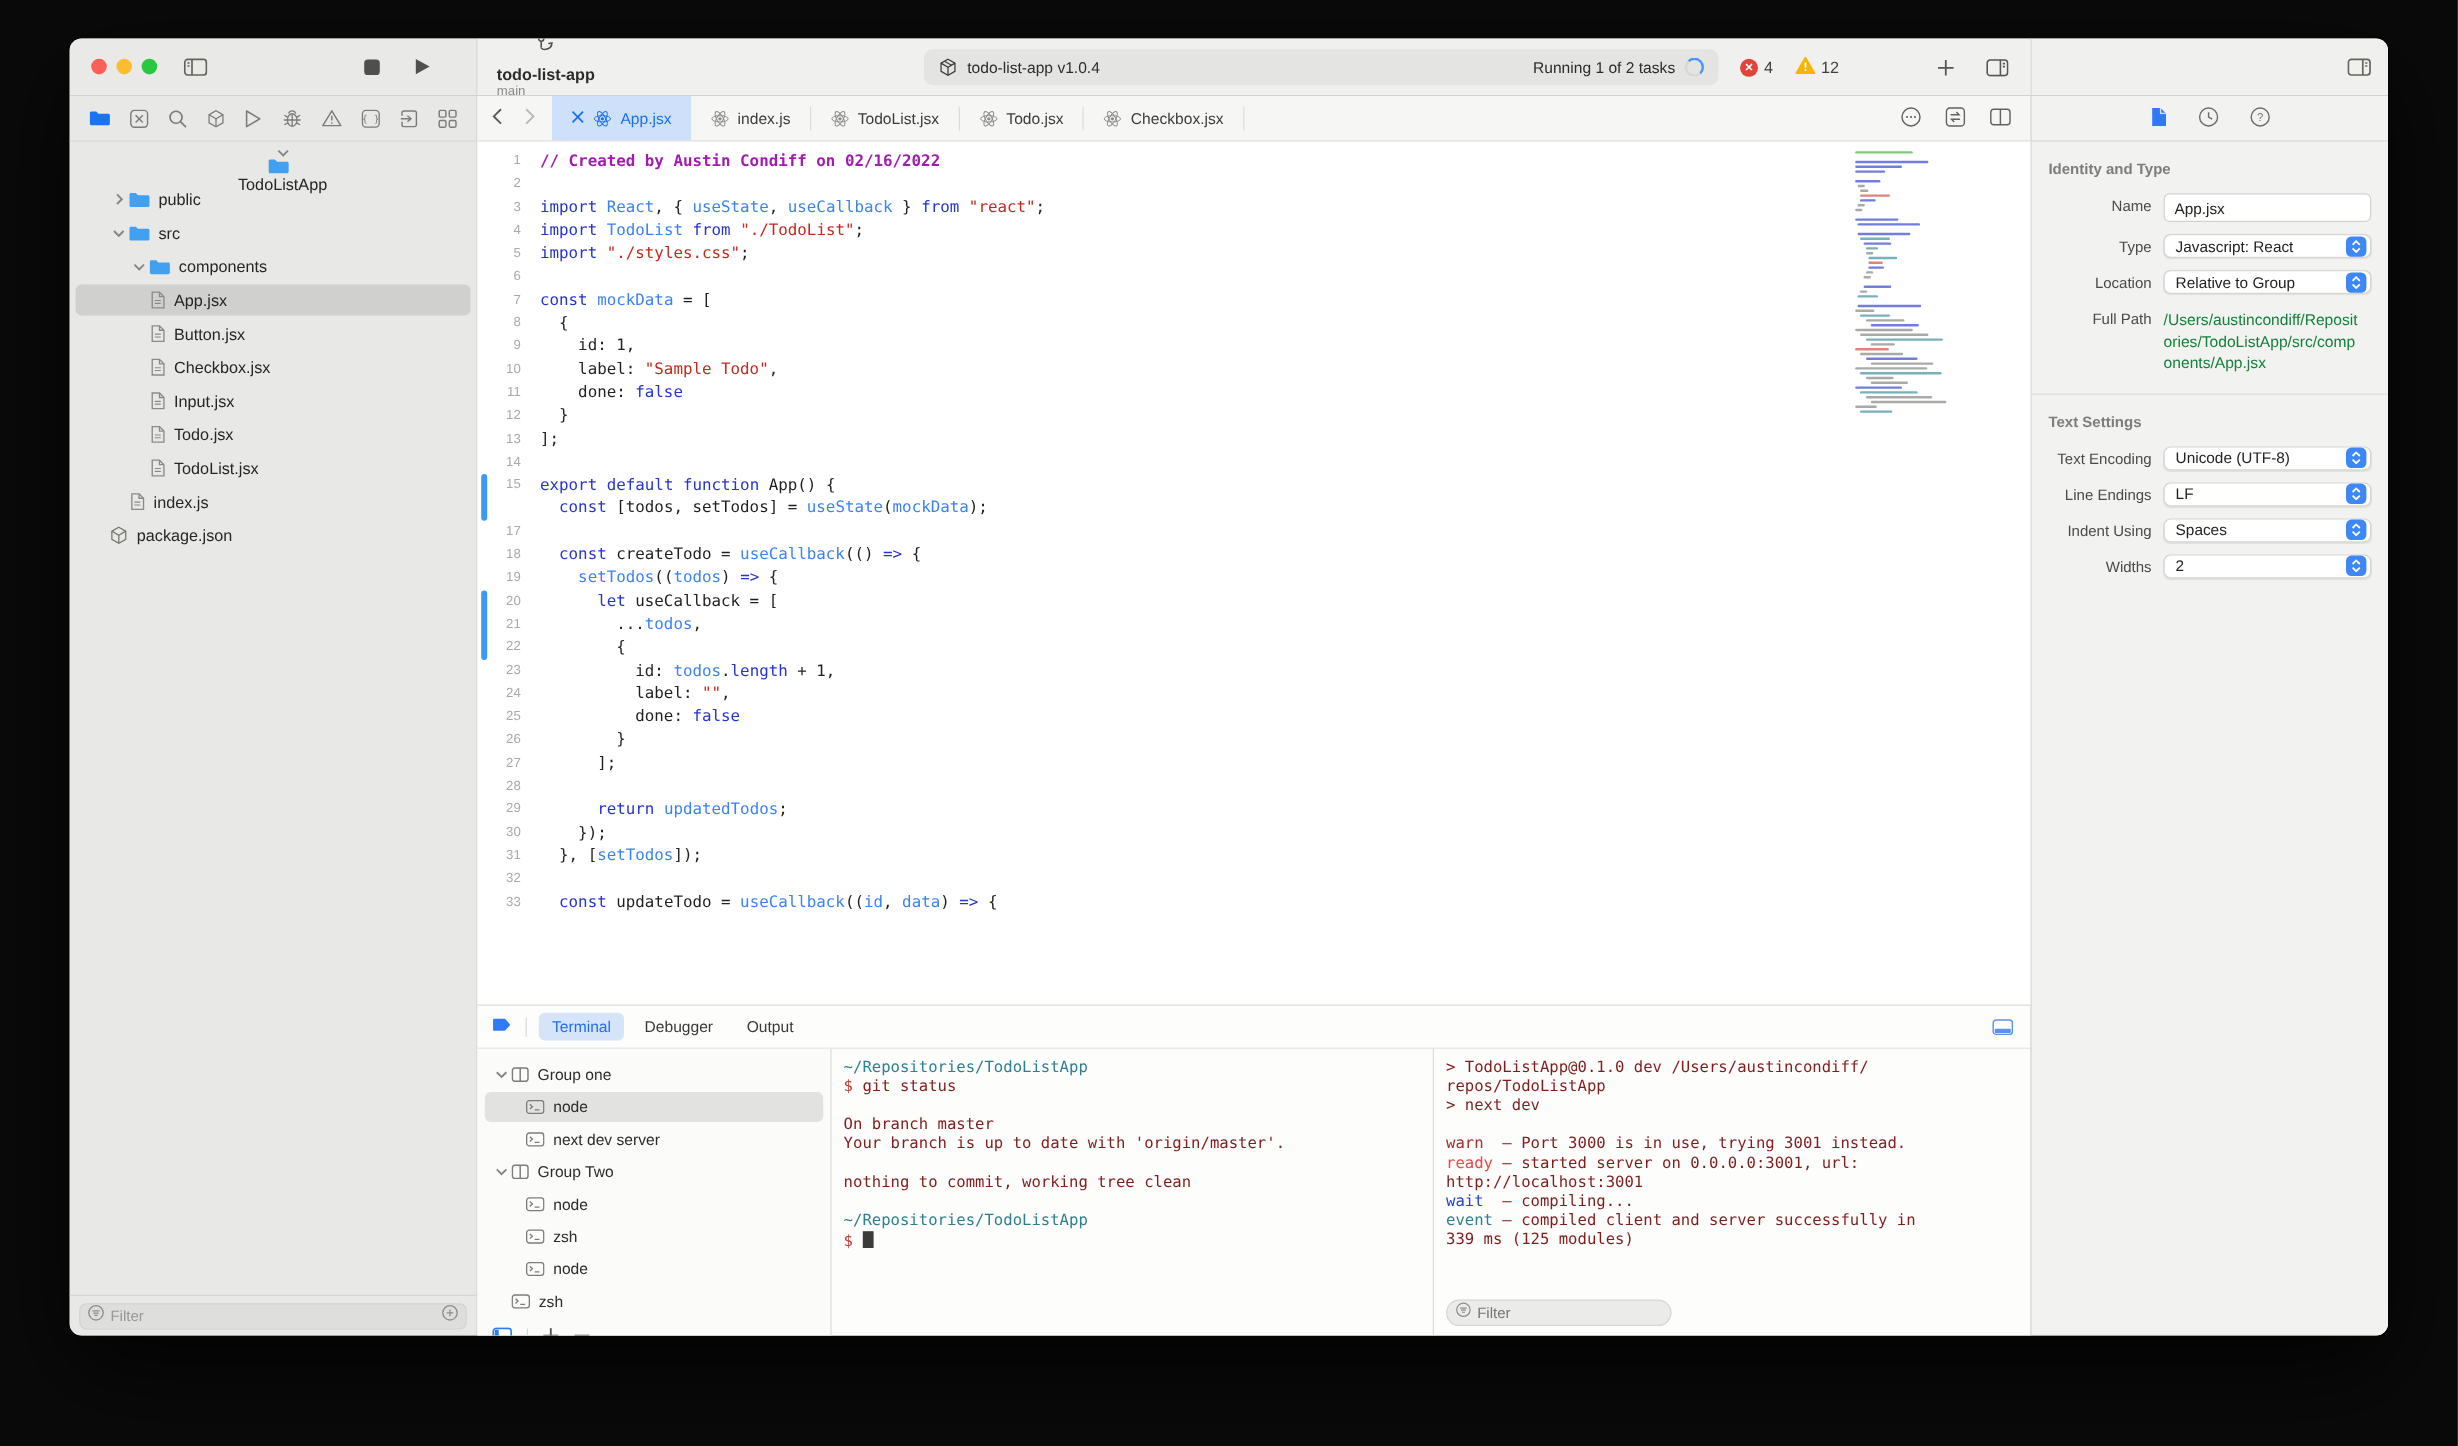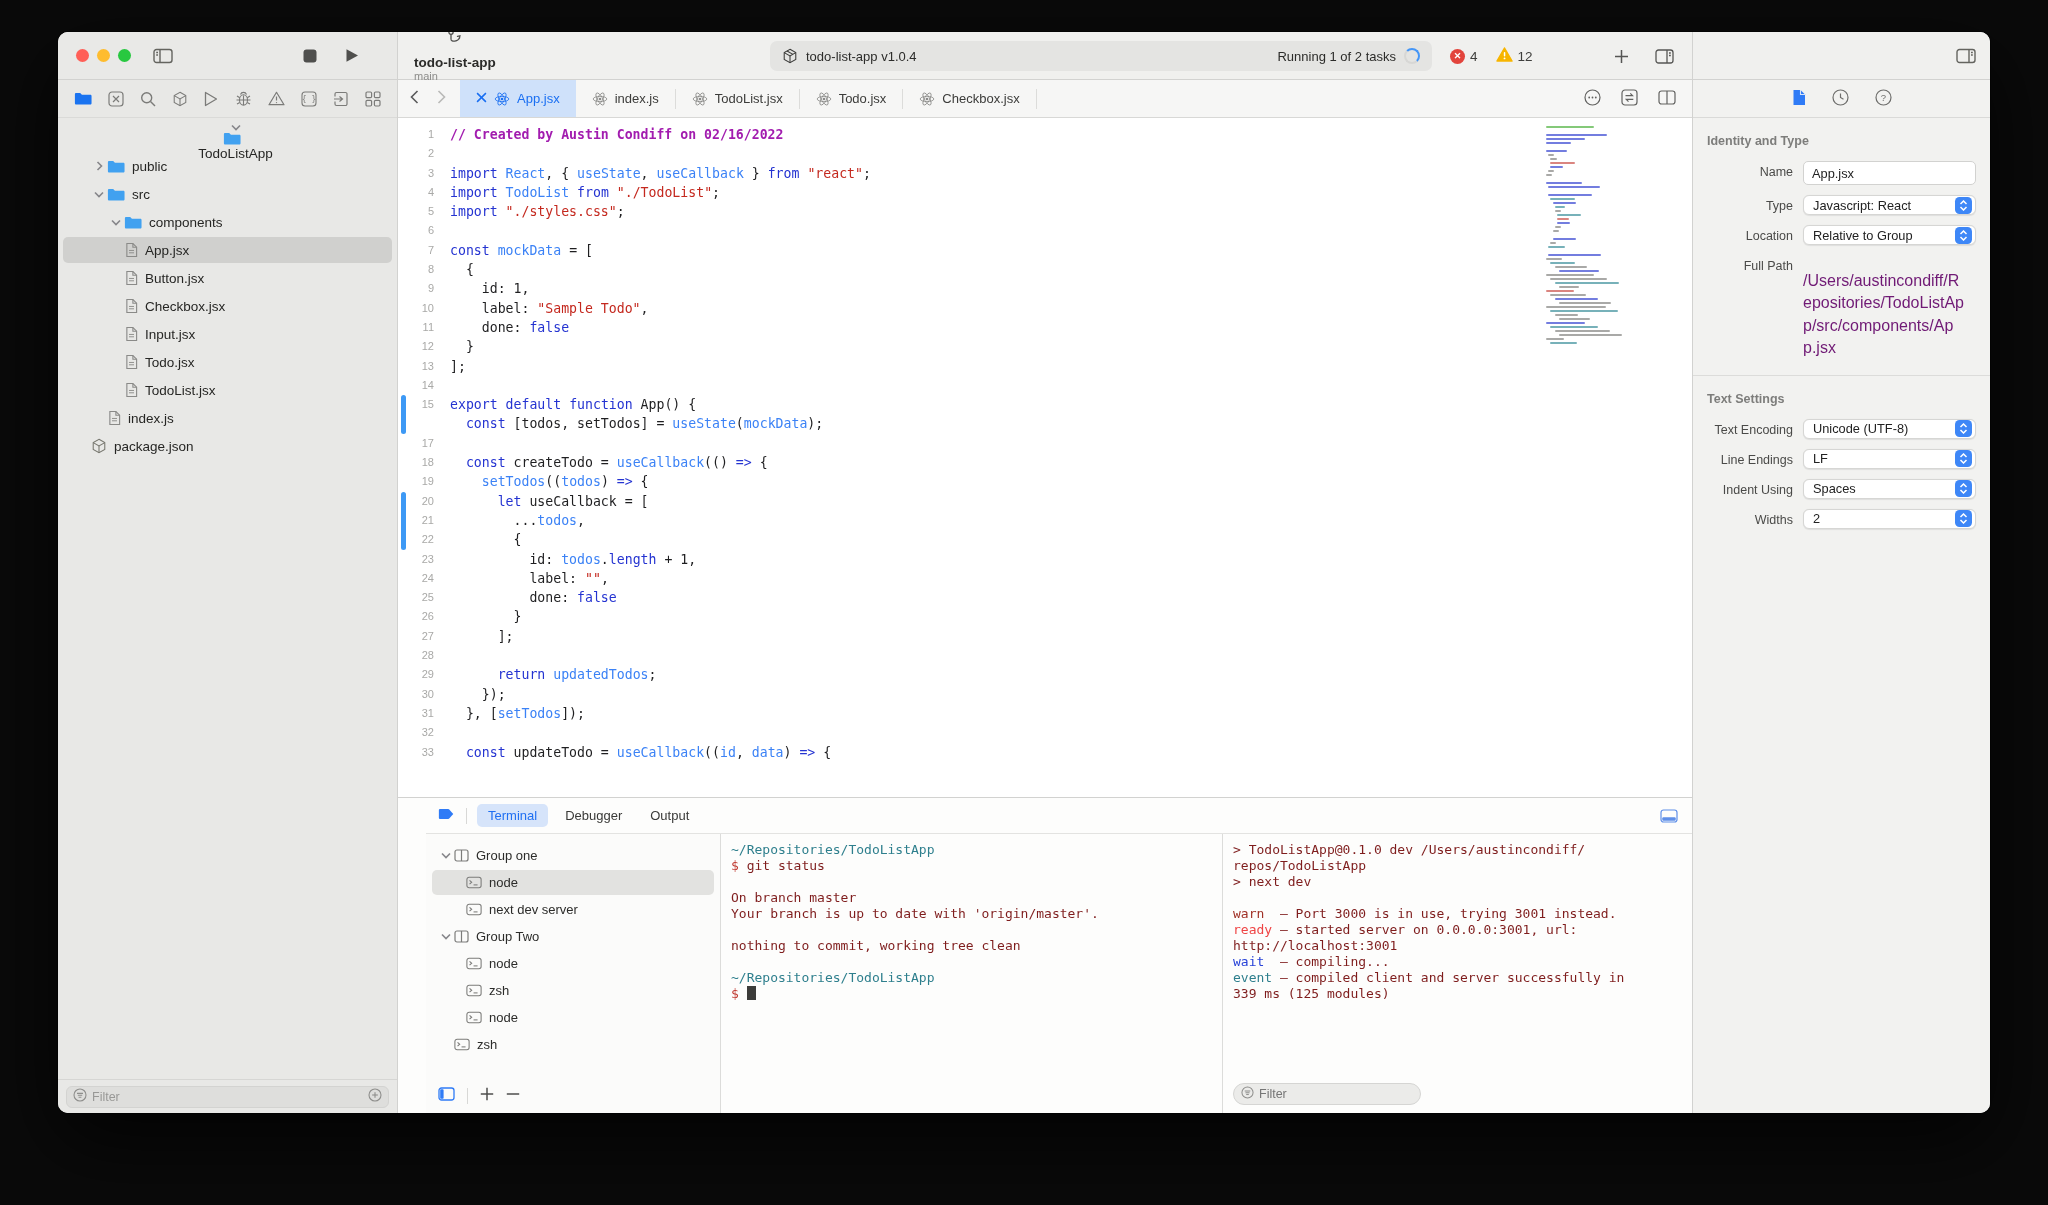--- a/index.html
+++ b/index.html
@@ -69,21 +69,21 @@
   .editor { flex:1; min-height:0; position:relative; background:#fff; overflow:hidden; padding-top:7px; }
   .code-line { display:flex; height:19.3px; line-height:19.3px; font-family:"DejaVu Sans Mono", monospace; font-size:13.2px; white-space:pre; }
   .gutter { width:52px; flex:none; text-align:right; padding-right:16px; font-size:11px; color:#a9a9a7; font-family:"Liberation Sans",sans-serif; }
   .code-text { color:#1f1f21; }
   .kw{ color:#2433d1; } .id{ color:#3b82f6; } .str{ color:#c4281e; } .com{ color:#a21caf;font-weight:bold; } .pl{ color:#1f1f21; }
   .change-bar { position:absolute; left:3px; width:5px; border-radius:2.5px; background:#3d99f5; }
   .minimap { position:absolute; top:8px; right:46px; width:100px; }
   .mm-line { height:2px; border-radius:1px; margin-bottom:2px; opacity:.85; }
 
   
-  .bottom-panel { flex:none; height:316px; border-top:1px solid #d2d2d0; display:flex; flex-direction:column; background:#fdfdfc;padding-left:28px; }
+  .bottom-panel { flex:none; height:276px; border-top:1px solid #d2d2d0; display:flex; flex-direction:column; background:#fdfdfc; }
   .panel-header { height:35px; flex:none; display:flex; align-items:center; padding:0 14px 0 12px; gap:10px; font-size:13px; }
   .vdiv { width:1px; height:16px; background:#d8d8d6; }
   .panel-tab { padding:4px 11px; border-radius:5px; color:#3a3a38; }
   .panel-tab.active { background:#d6e4fa; color:#1f6ff2; }
   .panel-header .right { margin-left:auto; display:flex; color:#6a6a68; }
   .panel-body { flex:1; min-height:0; display:flex; border-top:1px solid #e3e3e1; }
   .sessions-col { width:295px; flex:none; border-right:1px solid #dcdcda; display:flex; flex-direction:column; background:#fbfbfa; }
   .sessions { flex:1; padding-top:8px; font-size:13px; color:#2c2c2a; }
   .sess-row { height:27px; display:flex; align-items:center; position:relative; }
   .sess-row .rowbg { position:absolute; left:6px; right:6px; top:1px; bottom:1px; border-radius:5px; }
@@ -107,21 +107,21 @@
   .inspector-header { height:38px; flex:none; border-bottom:1px solid #dadad8; display:flex; align-items:center; justify-content:center; gap:26px; color:#6e6e6c; }
   .insp-content { padding:12px 0; }
   .insp-title { font-weight:bold; color:#7d7d7b; padding:4px 14px 8px; font-size:12.5px; }
   .insp-row { display:flex; align-items:flex-start; padding:5px 14px; }
   .insp-label { width:96px; flex:none; text-align:right; padding:4px 10px 0 0; color:#4a4a48; }
   .insp-value { flex:1; }
   .insp-input { width:100%; height:24px; background:#fff; border:1px solid #d2d2d0; border-radius:5px; padding:0 8px; font-size:12.8px; color:#222; font-family:"Liberation Sans",sans-serif; outline:none; }
   .insp-select { height:20px; background:#fff; border:1px solid #d6d6d4; border-radius:6px; display:flex; align-items:center; padding:0 3px 0 9px; font-size:12.8px; color:#222; box-shadow:0 .5px 1px rgba(0,0,0,.08); }
   .insp-select .sel-label { flex:1; }
   .stepper { width:17px; height:17px; border-radius:4.5px; background:#3e87f7; display:flex; align-items:center; justify-content:center; }
-  .insp-static { padding-top:3px; color:#701a75; font-size:16px; line-height:1.4; width:162px; word-break:break-all;margin-top:12px; }
+  .insp-static { padding-top:3px; color:#15803d; font-size:13px; line-height:1.4; width:162px; word-break:break-all; }
   .insp-sep { height:1px; background:#dcdcda; margin:10px 0 12px; }
 </style>
 </head>
 <body>
 
 <div class="window">
 
   <div class="toolbar">
     <div class="toolbar-left">
       <div class="lights">

